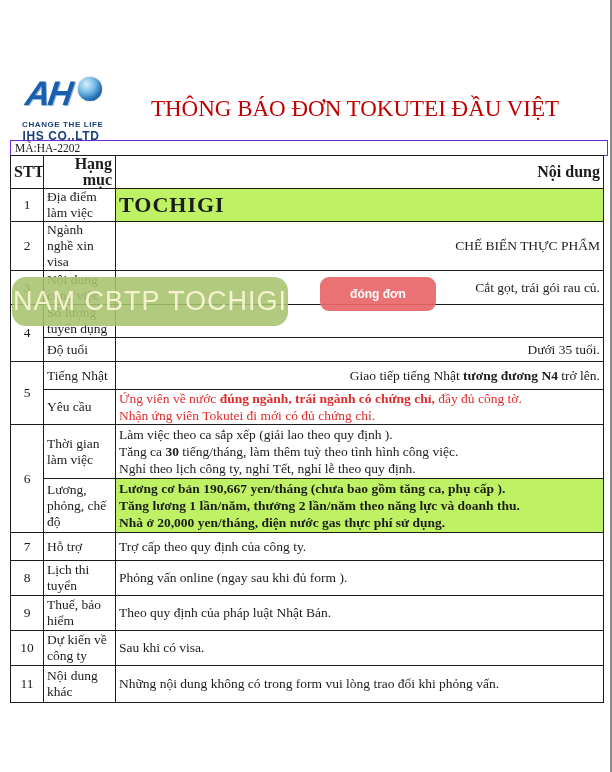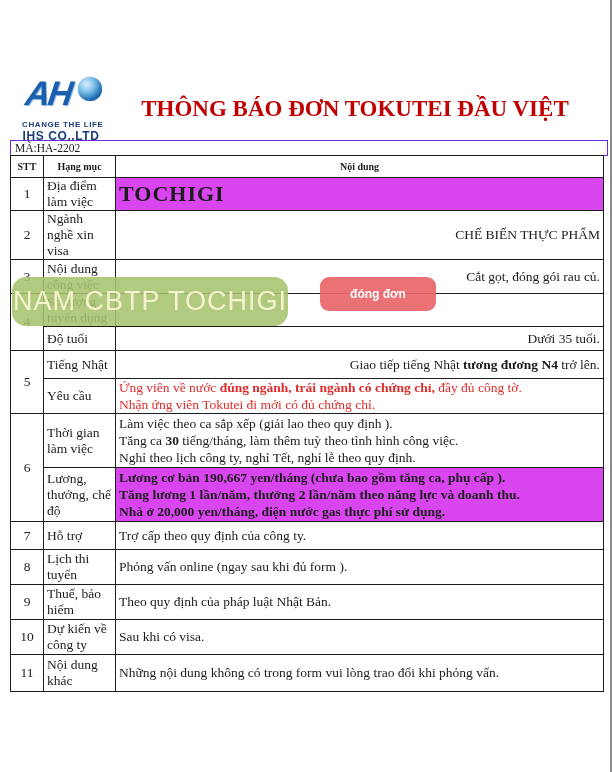--- a/index.html
+++ b/index.html
@@ -21,43 +21,43 @@
     background:radial-gradient(circle at 35% 30%, #d8eefb 0%, #7cc0e8 35%, #1d6bb0 70%, #0d3d74 100%);
     box-shadow:0 0 1px #0d3d74;
   }
   .brand-line1{margin-top:4px;font-family:"Liberation Sans","DejaVu Sans",sans-serif;
     font-size:8px;font-weight:bold;color:#1b3f7c;letter-spacing:0.6px;white-space:nowrap;}
   .brand-line2{font-family:"Liberation Sans","DejaVu Sans",sans-serif;
     font-size:12px;font-weight:bold;color:#1b3f7c;letter-spacing:0.6px;text-align:center;width:78px;}
   
   .title{
     position:absolute;left:108px;top:94px;width:494px;margin:0;text-align:center;
-    font-size:23px;font-weight:bold;color:#c00000;line-height:30px;
+    font-size:23px;font-weight:normal;color:#c00000;line-height:30px;
   }
   
   .code-row{
     position:absolute;left:10px;top:140px;width:592px;height:14px;
     border:1px solid #6d28d9;font-size:11.5px;line-height:14px;padding-left:4px;
     background:#ffffff;
   }
   
   table.main{
     position:absolute;left:10px;top:155px;width:594px;border-collapse:collapse;
     table-layout:fixed;font-size:13.5px;
   }
   table.main td,table.main th{
     border:1px solid #1c1c1c;padding:0 3px;vertical-align:middle;
     overflow:hidden;line-height:16px;
   }
-  table.main th{font-weight:bold;text-align:center;font-size:10px;}
+  table.main th{font-weight:bold;text-align:right;font-size:16px;}
   td.num{text-align:center;}
   td.label{text-align:left;padding-left:5px;}
   td.content{text-align:left;padding-left:8px;padding-right:4px;}
   td.content.center{text-align:right;padding-left:3px;}
-  td.orange{background:#d946ef;}
+  td.orange{background:#bef264;}
   .big-loc{font-size:22px;font-weight:bold;letter-spacing:1px;text-align:center;}
   .redtext{color:#e02b2b;}
   .b{font-weight:bold;}
   tr.h22{height:22px;} tr.h32{height:32px;} tr.h33{height:33px;} tr.h34{height:34px;}
   tr.h31{height:31px;} tr.h24{height:24px;} tr.h28{height:28px;} tr.h54{height:54px;}
   tr.h35{height:35px;} tr.h37{height:37px;margin-left:8px;}
   .ln{display:block;line-height:17px;}
   
   .stamp{
     position:absolute;left:12px;top:277px;width:276px;height:49px;border-radius:14px;
@@ -116,21 +116,21 @@
 
     <tr class="h33">
       <td class="num">2</td>
       <td class="label">Ngành nghề xin visa</td>
       <td class="content center">CHẾ BIẾN THỰC PHẨM</td>
     </tr>
 
     <tr class="h34">
       <td class="num">3</td>
       <td class="label">Nội dung công việc</td>
-      <td class="content center">Cắt gọt, đóng gói rau củ.</td>
+      <td class="content center">Cắt gọt, trái gói rau củ.</td>
     </tr>
 
     <tr class="h31">
       <td class="num" rowspan="2">4</td>
       <td class="label">Số lượng tuyển dụng</td>
       <td class="content center"></td>
     </tr>
     <tr class="h24">
       <td class="label">Độ tuổi</td>
       <td class="content center">Dưới 35 tuổi.</td>
@@ -152,21 +152,21 @@
     <tr class="h54">
       <td class="num" rowspan="2">6</td>
       <td class="label">Thời gian làm việc</td>
       <td class="content">
         <span class="ln">Làm việc theo ca sắp xếp (giải lao theo quy định ).</span>
         <span class="ln"><span>Tăng ca </span><span class="b">30</span><span> tiếng/tháng, làm thêm tuỳ theo tình hình công việc.</span></span>
         <span class="ln">Nghỉ theo lịch công ty, nghỉ Tết, nghỉ lễ theo quy định.</span>
       </td>
     </tr>
     <tr class="h54">
-      <td class="label">Lương, thưởng, chế độ</td>
+      <td class="label">Lương, phỏng, chế độ</td>
       <td class="content orange b">
         <span class="ln">Lương cơ bản 190,667 yen/tháng (chưa bao gồm tăng ca, phụ cấp ).</span>
         <span class="ln">Tăng lương 1 lần/năm, thưởng 2 lần/năm theo năng lực và doanh thu.</span>
         <span class="ln">Nhà ở 20,000 yen/tháng, điện nước gas thực phí sử dụng.</span>
       </td>
     </tr>
 
     <tr class="h28">
       <td class="num">7</td>
       <td class="label">Hỗ trợ</td>

